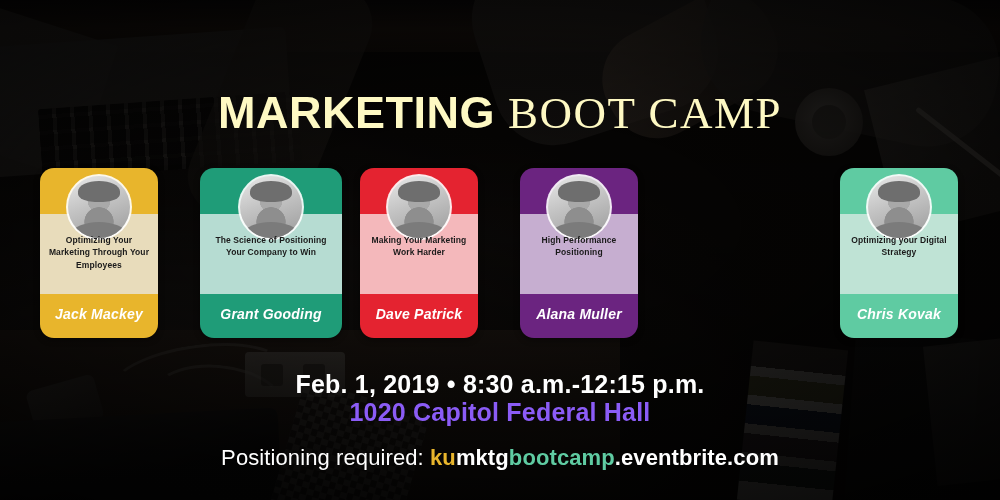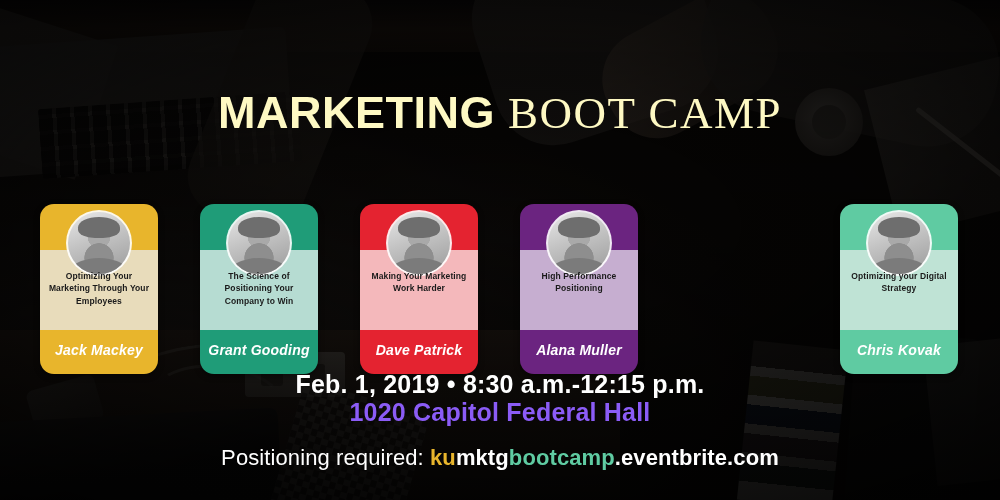--- a/index.html
+++ b/index.html
@@ -175,21 +175,20 @@
     font-size:45px;
     letter-spacing:1.5px;
   }
 
   
   .cards{position:absolute;left:0;top:168px;width:1000px;height:170px;}
   .card{
     position:absolute;top:0;width:118px;height:170px;
     border-radius:14px;overflow:hidden;
     box-shadow:0 2px 6px rgba(0,0,0,.45);
-    margin-top:36px;
   }
   .card .band-top{position:absolute;left:0;right:0;top:0;height:46px;}
   .card .band-mid{position:absolute;left:0;right:0;top:46px;height:80px;}
   .card .band-bot{position:absolute;left:0;right:0;top:126px;bottom:0;}
 
   .avatar{
     position:absolute;left:50%;top:8px;transform:translateX(-50%);
     width:62px;height:62px;border-radius:50%;
     background:#f2f2f0;
     overflow:hidden;
@@ -311,21 +310,21 @@
           <div class="band-mid" style="background: rgb(232, 220, 187);"></div>
           <div class="band-bot" style="background: rgb(232, 181, 44);"></div>
           <div class="avatar">
             <div class="face"></div>
             <div class="hair"></div>
             <div class="shoulders"></div>
           </div>
           <div class="card-title">Optimizing Your Marketing Through Your Employees</div>
           <div class="card-name">Jack Mackey</div>
         </div>
-        <div class="card" style="left: 200px;">
+        <div class="card" style="left: 200px; padding-left: 24px;">
           <div class="band-top" style="background: rgb(31, 156, 120);"></div>
           <div class="band-mid" style="background: rgb(182, 220, 210);"></div>
           <div class="band-bot" style="background: rgb(31, 156, 120);"></div>
           <div class="avatar">
             <div class="face"></div>
             <div class="hair"></div>
             <div class="shoulders"></div>
           </div>
           <div class="card-title">The Science of Positioning Your Company to Win</div>
           <div class="card-name">Grant Gooding</div>

